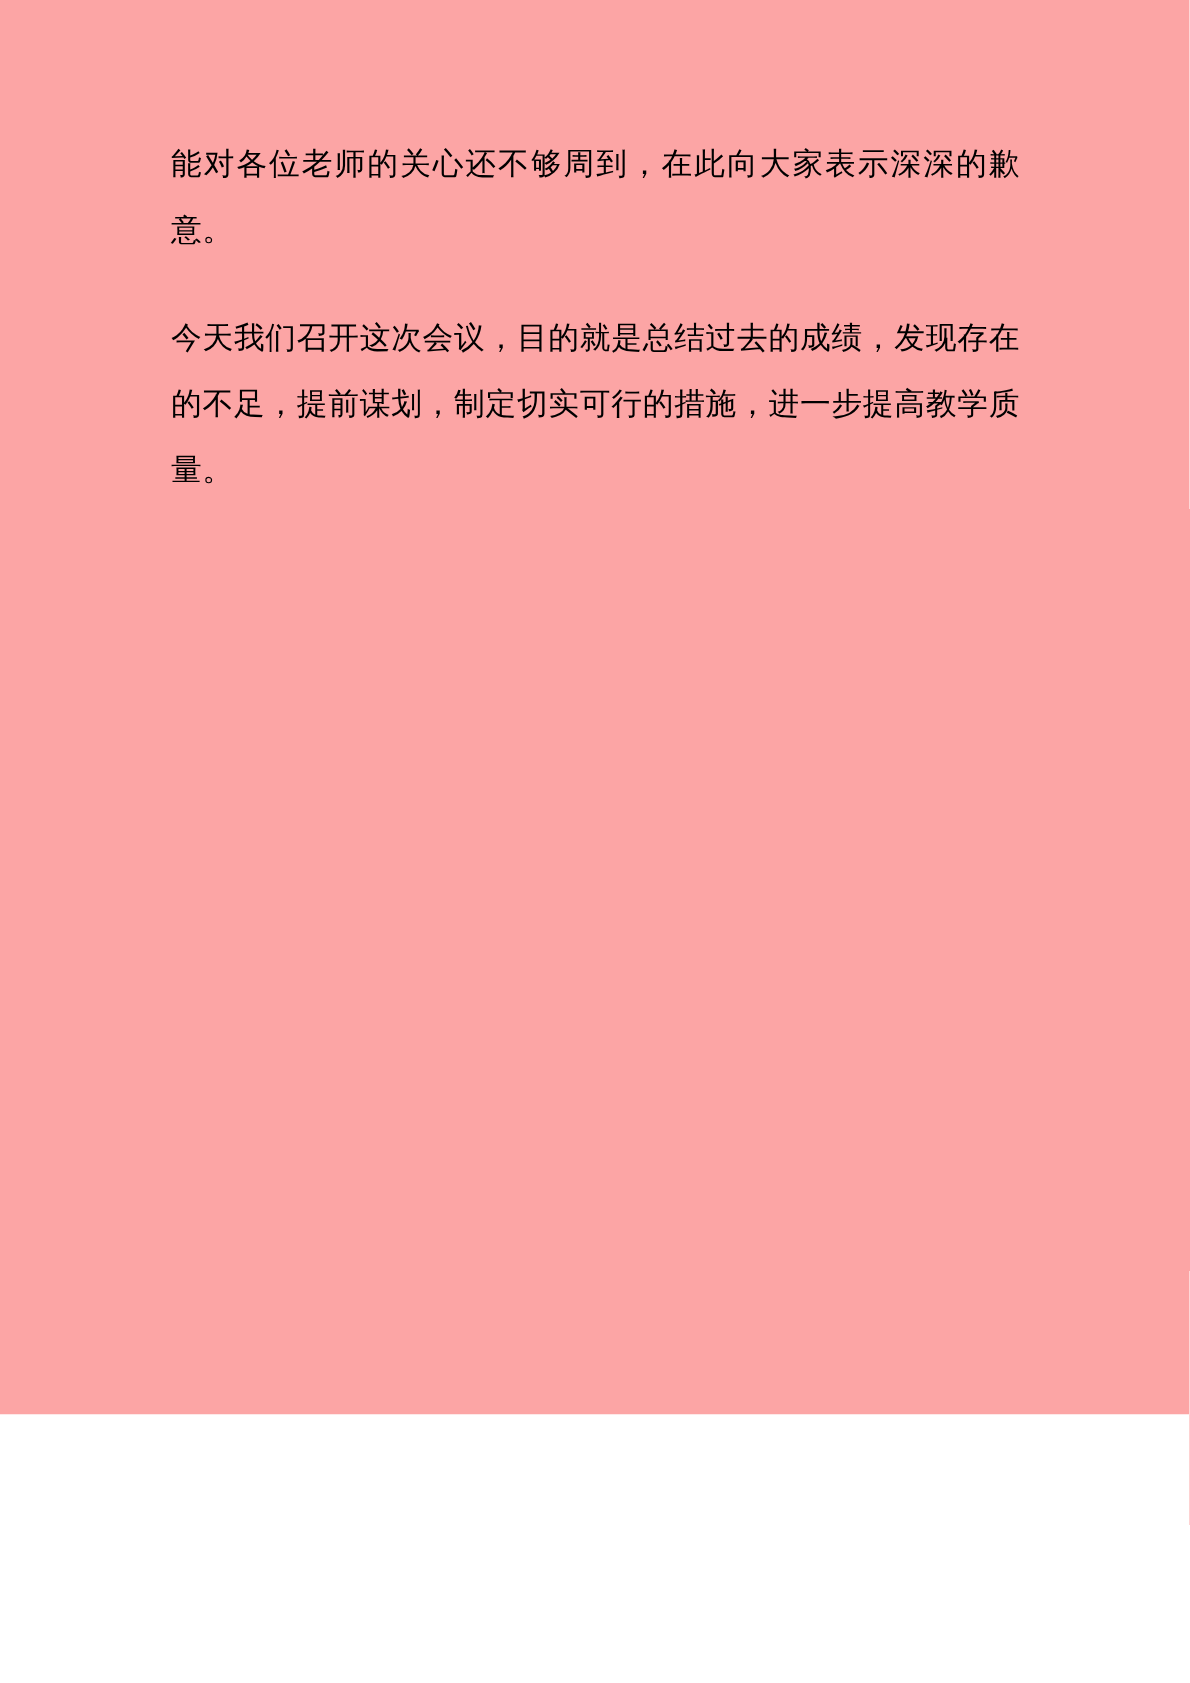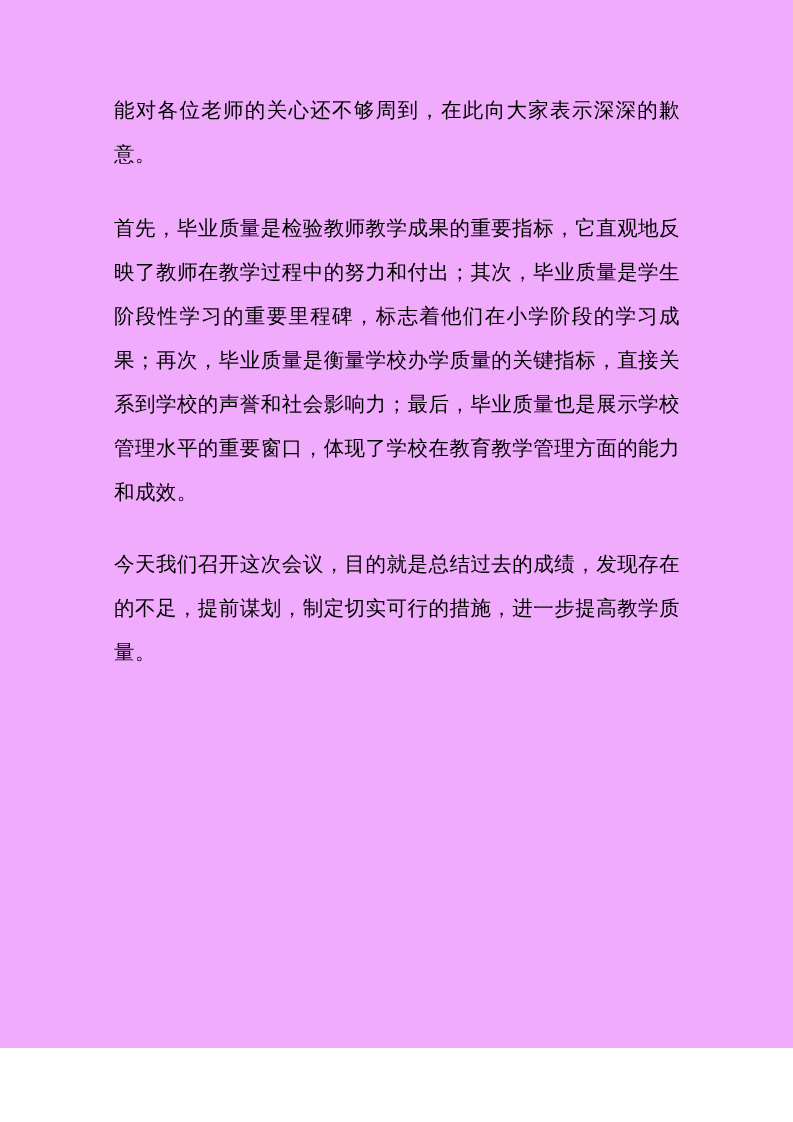--- a/index.html
+++ b/index.html
@@ -3,22 +3,22 @@
 <meta charset="utf-8">
 <style>
   html, body {
     margin: 0;
     padding: 0;
     background: #ffffff;
   }
   .page {
     position: relative;
     width: 793px;
-    height: 1048px;
-    background: #f0abfc;
+    height: 943px;
+    background: #fca5a5;
     margin: 0 auto;
     overflow: hidden;
     box-sizing: border-box;
   }
   .content {
     position: absolute;
     left: 114px;
     top: 88px;
     width: 566px;
   }
@@ -37,16 +37,15 @@
     margin-bottom: 0;
     font-family: Liberation Mono, monospace;
   }
 </style>
 </head>
 <body>
 
 <div class="page">
   <div class="content">
     <p class="para">能对各位老师的关心还不够周到，在此向大家表示深深的歉意。</p>
-    <p class="para">首先，毕业质量是检验教师教学成果的重要指标，它直观地反映了教师在教学过程中的努力和付出；其次，毕业质量是学生阶段性学习的重要里程碑，标志着他们在小学阶段的学习成果；再次，毕业质量是衡量学校办学质量的关键指标，直接关系到学校的声誉和社会影响力；最后，毕业质量也是展示学校管理水平的重要窗口，体现了学校在教育教学管理方面的能力和成效。</p>
     <p class="para">今天我们召开这次会议，目的就是总结过去的成绩，发现存在的不足，提前谋划，制定切实可行的措施，进一步提高教学质量。</p>
   </div>
 </div>
 
 </body></html>

